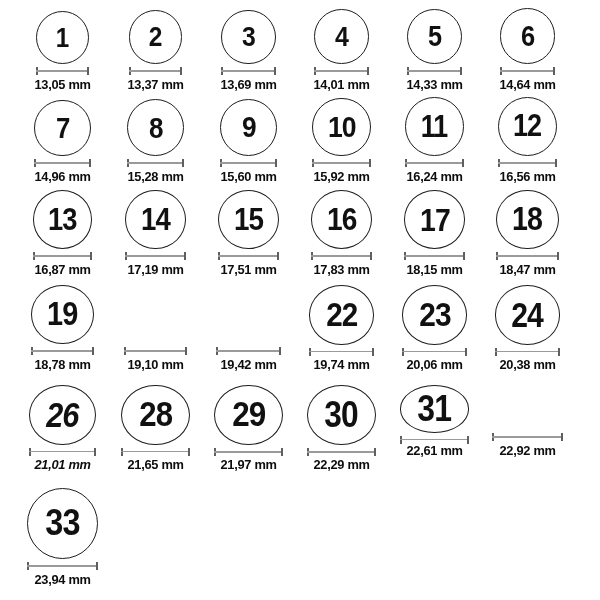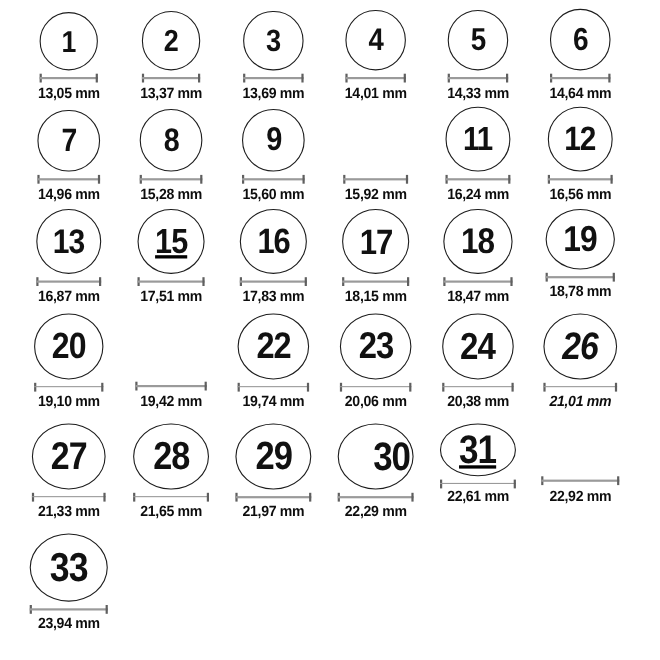--- a/index.html
+++ b/index.html
@@ -171,20 +171,23 @@
       <span class="size-number" style="font-size: 29.8896px;">9</span>
     </div>
     <div class="ruler" style="width: 57.48px;">
       <span class="tick left"></span>
       <span class="line"></span>
       <span class="tick right"></span>
     </div>
     <div class="diameter-label">15,60 mm</div>
   </div>
     <div class="cell" style="padding-bottom: 6px;">
+    <div class="circle" style="width: 58.04px; height: 58.04px;">
+      <span class="size-number" style="font-size: 30.1808px;">10</span>
+    </div>
     <div class="ruler" style="width: 58.04px;">
       <span class="tick left"></span>
       <span class="line"></span>
       <span class="tick right"></span>
     </div>
     <div class="diameter-label">15,92 mm</div>
   </div>
     <div class="cell" style="padding-bottom: 6px;">
     <div class="circle" style="width: 58.6px; height: 58.6px;">
       <span class="size-number" style="font-size: 30.472px;">11</span>
@@ -212,21 +215,32 @@
       <span class="size-number" style="font-size: 31.0544px;">13</span>
     </div>
     <div class="ruler" style="width: 59.72px;">
       <span class="tick left"></span>
       <span class="line"></span>
       <span class="tick right"></span>
     </div>
     <div class="diameter-label">16,87 mm</div>
   </div>
     <div class="cell" style="padding-bottom: 8px;">
-    <div class="circle" style="width: 60.84px; height: 60.84px; text-decoration: underline;">
+    <div class="circle" style="width: 60.28px; height: 60.28px;">
+      <span class="size-number" style="font-size: 31.3456px;">14</span>
+    </div>
+    <div class="ruler" style="width: 60.28px;">
+      <span class="tick left"></span>
+      <span class="line"></span>
+      <span class="tick right"></span>
+    </div>
+    <div class="diameter-label">17,19 mm</div>
+  </div>
+    <div class="cell" style="padding-bottom: 8px;">
+    <div class="circle" style="width: 60.84px; height: 60.84px;">
       <span class="size-number" style="font-size: 31.6368px;">15</span>
     </div>
     <div class="ruler" style="width: 60.84px;">
       <span class="tick left"></span>
       <span class="line"></span>
       <span class="tick right"></span>
     </div>
     <div class="diameter-label">17,51 mm</div>
   </div>
     <div class="cell" style="padding-bottom: 8px;">
@@ -267,23 +281,20 @@
       <span class="size-number" style="font-size: 32.8016px;">19</span>
     </div>
     <div class="ruler" style="width: 63.08px;">
       <span class="tick left"></span>
       <span class="line"></span>
       <span class="tick right"></span>
     </div>
     <div class="diameter-label">18,78 mm</div>
   </div>
     <div class="cell" style="padding-bottom: 13px;">
-    <div class="circle" style="width: 63.64px; height: 63.64px;">
-      <span class="size-number" style="font-size: 33.0928px;">20</span>
-    </div>
     <div class="ruler" style="width: 63.64px;">
       <span class="tick left"></span>
       <span class="line"></span>
       <span class="tick right"></span>
     </div>
     <div class="diameter-label">19,10 mm</div>
   </div>
     <div class="cell" style="padding-bottom: 13px;">
     <div class="ruler" style="width: 64.2px;">
       <span class="tick left"></span>
@@ -330,31 +341,20 @@
       <span class="size-number" style="font-size: 34.84px;">26</span>
     </div>
     <div class="ruler" style="width: 67px;">
       <span class="tick left"></span>
       <span class="line"></span>
       <span class="tick right"></span>
     </div>
     <div class="diameter-label">21,01 mm</div>
   </div>
     <div class="cell" style="padding-bottom: 13px;">
-    <div class="circle" style="width: 67.56px; height: 67.56px;">
-      <span class="size-number" style="font-size: 35.1312px;">27</span>
-    </div>
-    <div class="ruler" style="width: 67.56px;">
-      <span class="tick left"></span>
-      <span class="line"></span>
-      <span class="tick right"></span>
-    </div>
-    <div class="diameter-label">21,33 mm</div>
-  </div>
-    <div class="cell" style="padding-bottom: 13px;">
     <div class="circle" style="width: 68.12px; height: 68.12px;">
       <span class="size-number" style="font-size: 35.4224px;">28</span>
     </div>
     <div class="ruler" style="width: 68.12px;">
       <span class="tick left"></span>
       <span class="line"></span>
       <span class="tick right"></span>
     </div>
     <div class="diameter-label">21,65 mm</div>
   </div>
@@ -363,50 +363,50 @@
       <span class="size-number" style="font-size: 35.7136px;">29</span>
     </div>
     <div class="ruler" style="width: 68.68px;">
       <span class="tick left"></span>
       <span class="line"></span>
       <span class="tick right"></span>
     </div>
     <div class="diameter-label">21,97 mm</div>
   </div>
     <div class="cell" style="padding-bottom: 13px;">
-    <div class="circle" style="width: 69.24px; height: 69.24px; justify-content: flex-end;">
+    <div class="circle" style="width: 69.24px; height: 69.24px;">
       <span class="size-number" style="font-size: 36.0048px;">30</span>
     </div>
     <div class="ruler" style="width: 69.24px;">
       <span class="tick left"></span>
       <span class="line"></span>
       <span class="tick right"></span>
     </div>
     <div class="diameter-label">22,29 mm</div>
   </div>
     <div class="cell" style="padding-bottom: 27px;">
-    <div class="circle" style="width: 69.8px; height: 69.8px; text-decoration: underline;">
+    <div class="circle" style="width: 69.8px; height: 69.8px;">
       <span class="size-number" style="font-size: 36.296px;">31</span>
     </div>
     <div class="ruler" style="width: 69.8px;">
       <span class="tick left"></span>
       <span class="line"></span>
       <span class="tick right"></span>
     </div>
     <div class="diameter-label">22,61 mm</div>
   </div>
     <div class="cell" style="padding-bottom: 27px;">
     <div class="ruler" style="width: 70.36px;">
       <span class="tick left"></span>
       <span class="line"></span>
       <span class="tick right"></span>
     </div>
     <div class="diameter-label">22,92 mm</div>
   </div>
-    <div class="cell" style="padding-bottom: 26px; text-align: center;">
+    <div class="cell" style="padding-bottom: 13px; text-align: center;">
     <div class="circle" style="width: 70.92px; height: 70.92px;">
       <span class="size-number" style="font-size: 36.8784px;">33</span>
     </div>
     <div class="ruler" style="width: 70.92px;">
       <span class="tick left"></span>
       <span class="line"></span>
       <span class="tick right"></span>
     </div>
     <div class="diameter-label">23,94 mm</div>
   </div>

